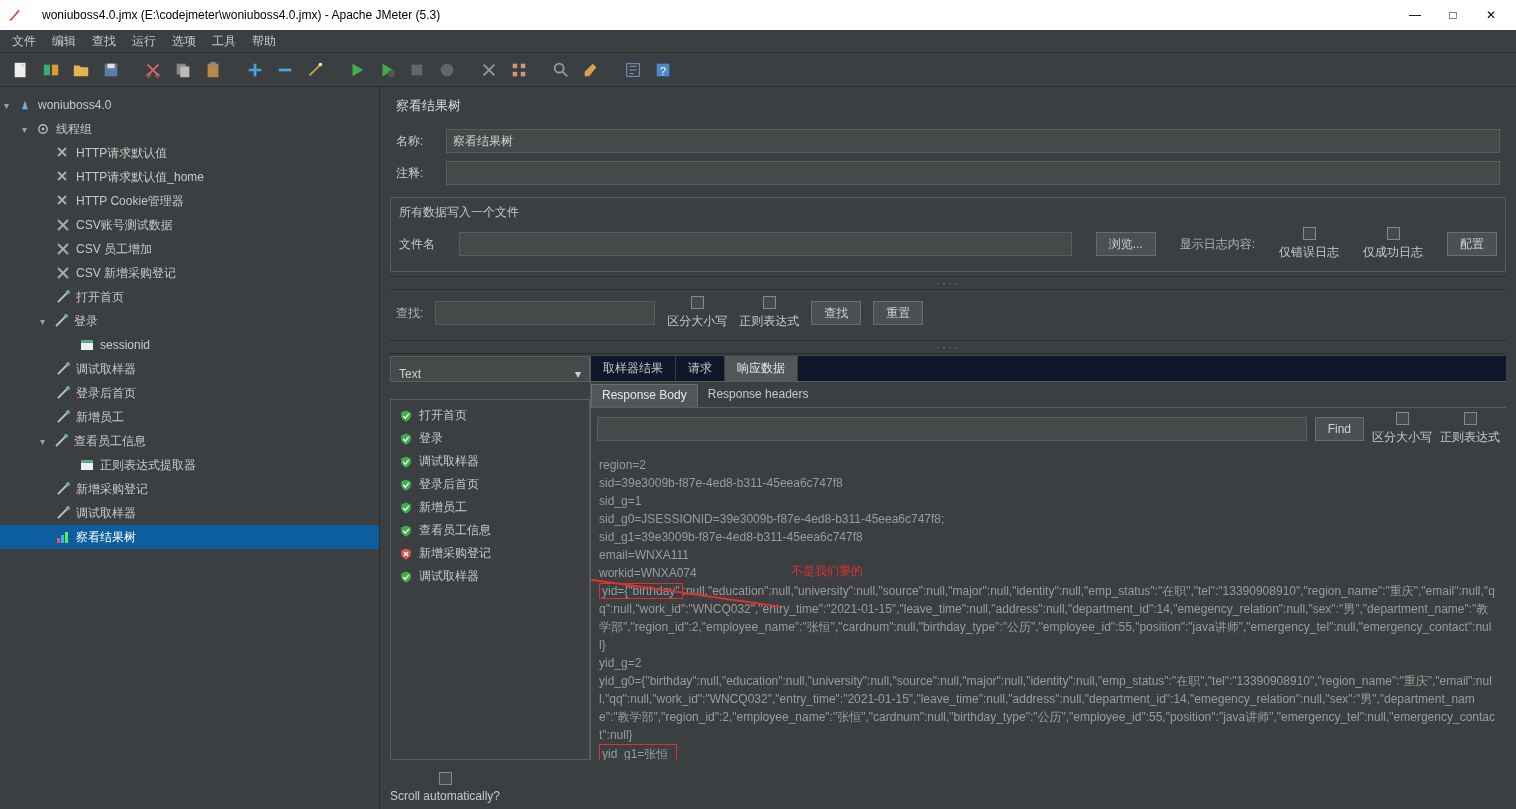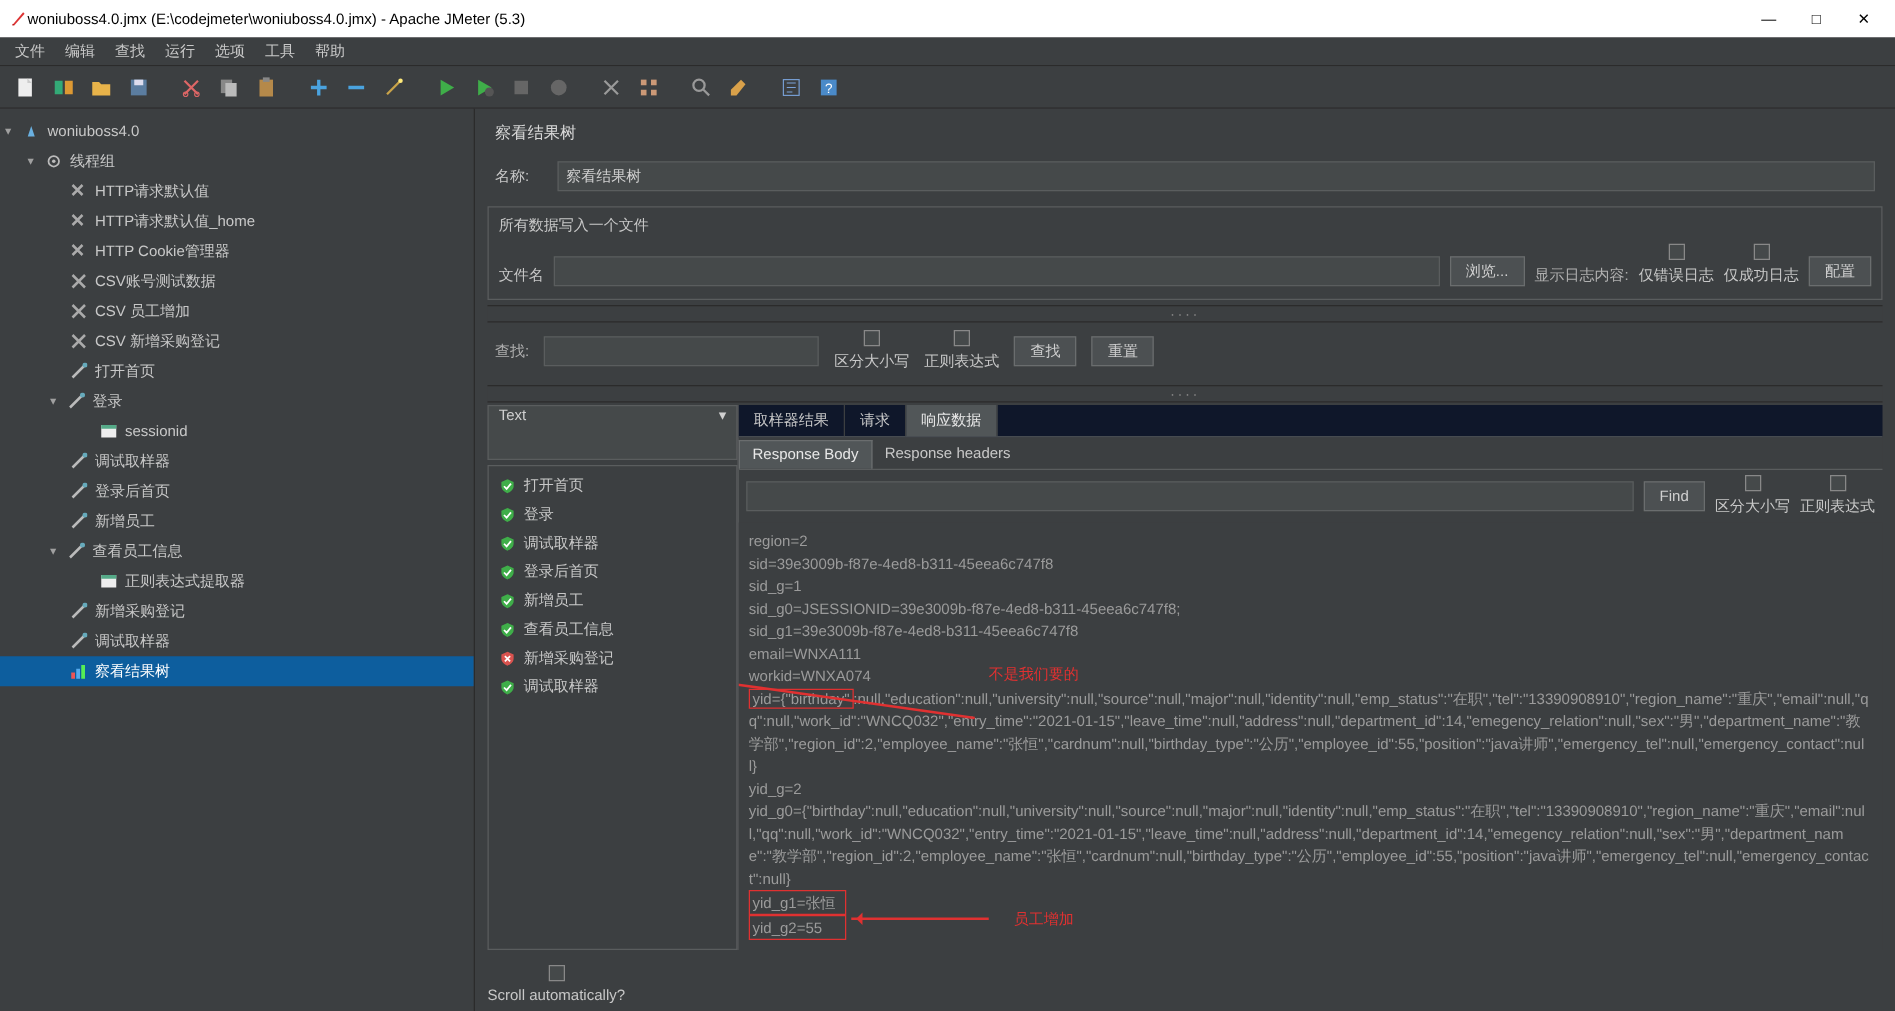--- a/index.html
+++ b/index.html
@@ -1,20 +1,20 @@
 <!DOCTYPE html>
 <html><head>
 <meta charset="utf-8">
 <style>
 * { margin:0; padding:0; box-sizing:border-box; font-family:"Microsoft YaHei",Arial,sans-serif; font-size:12px; }
 body { background:#3c3f41; color:#b0b0b0; width:1516px; height:809px; overflow:hidden; }
 
 
 .titlebar { height:30px; background:#fff; display:flex; align-items:center; padding:0 8px; color:#000; justify-content:space-between; }
-.titlebar .tleft { display:flex; align-items:flex-start; gap:0; }
+.titlebar .tleft { display:flex; align-items:flex-start; gap:20px; }
 .titlebar .feather { width:14px; height:14px; }
 .win-controls { display:flex; gap:24px; padding-right:10px; }
 .win-controls span { width:14px; text-align:center; }
 
 
 .menubar { height:23px; background:#3c3f41; display:flex; align-items:center; padding:0 4px; gap:0; border-bottom:1px solid #2b2b2b;}
 .menubar span { padding:2px 8px; cursor:default; color:#c8c8c8; }
 
 
 .toolbar { height:34px; background:#3c3f41; display:flex; align-items:center; padding:0 6px; gap:0; border-bottom:1px solid #2b2b2b;}
@@ -36,38 +36,38 @@
 .tree-row span.lbl{color:#c8c8c8}
 .tree-row.sel span.lbl{color:#fff}
 
 
 .panel-title { padding:10px 16px; color:#d8d8d8; font-size:13px; }
 .form-row { display:flex; align-items:center; padding:4px 16px; gap:10px; }
 .form-row label { width:40px; text-align:left; color:#c8c8c8;}
 .form-row input[type=text] { flex:1; height:24px; background:#45494a; border:1px solid #5a5d5e; color:#d0d0d0; padding:0 6px;}
 .group-box { margin:8px 10px 0 10px; border:1px solid #5a5d5e; padding:6px 8px 10px 8px;}
 .group-title { color:#c8c8c8; margin-bottom:6px; }
-.inline-row { display:flex; align-items:flex-end; gap:8px; }
+.inline-row { display:flex; align-items:center; gap:24px; }
 .inline-row label{color:#c8c8c8}
 button.jbtn { height:24px; background:#4c5052; border:1px solid #6a6d6e; color:#d0d0d0; padding:0 12px;}
 .chk { display:flex; align-items:center; gap:4px; color:#c8c8c8;flex-direction:column;}
 .chk .box { width:13px; height:13px; border:1px solid #888; background:#45494a;}
 
 
 .collapser { height:14px; background:#3c3f41; border-top:1px solid #2b2b2b; border-bottom:1px solid #2b2b2b; display:flex; align-items:center; justify-content:center; margin:4px 10px 0 10px;}
 .collapser .dots{ letter-spacing:2px; color:#888;}
 
 
 .search-row { display:flex; align-items:center; gap:12px; padding:6px 16px;}
 .search-row input[type=text]{ width:220px; height:24px; background:#45494a; border:1px solid #5a5d5e; color:#d0d0d0; padding:0 6px;}
 
 
 .lower { display:flex; flex:1; margin:2px 10px 6px 10px; gap:0; min-height:0;}
 .result-left { width:200px; display:flex; flex-direction:column; }
-.type-select { height:44px; background:#45494a; border:1px solid #5a5d5e; display:flex; align-items:flex-start; justify-content:space-between; padding:0 8px; color:#d0d0d0; margin-bottom:4px;}
+.type-select { height:26px; background:#45494a; border:1px solid #5a5d5e; display:flex; align-items:flex-end; justify-content:space-between; padding:0 8px; color:#d0d0d0; margin-bottom:17px;}
 .result-list { flex:1; border:1px solid #5a5d5e; background:#3c3f41; padding:4px 0; overflow:auto;}
 .rl-item{display:flex;align-items:center;height:23px;padding-left:8px;gap:6px;color:#c8c8c8;}
 .shield{width:14px;height:14px;display:inline-block;}
 
 .result-right { flex:1; display:flex; flex-direction:column; border-left:1px solid #5a5d5e; min-width:0;}
 .tabs1 { display:flex; height:26px; background:#0f172a; border-bottom:1px solid #5a5d5e;}
 .tabs1 .tab{padding:4px 12px;color:#c8c8c8;border-right:1px solid #3c3f41}
 .tabs1 .tab.active{background:#515658;color:#e8e8e8;padding-left:12px;}
 .tabs2 { display:flex; height:26px; background:#3c3f41; border-bottom:1px solid #5a5d5e; padding-top:2px}
 .tabs2 .tab{padding:3px 10px;color:#c8c8c8}
@@ -414,20 +414,24 @@
         </span>
         <span class="lbl">察看结果树</span>
       </div>
   </div>
 
   <div class="content-pane">
     <div class="panel-title">察看结果树</div>
     <div class="form-row">
       <label>名称:</label>
       <input type="text" value="察看结果树" style="">
+    </div>
+    <div class="form-row">
+      <label>注释:</label>
+      <input type="text" style="">
     </div>
 
     <div class="group-box">
       <div class="group-title">所有数据写入一个文件</div>
       <div class="inline-row">
         <label>文件名</label>
         <input type="text" style="flex: 1 1 0%; height: 24px; background: rgb(69, 73, 74); border: 1px solid rgb(90, 93, 94); color: rgb(208, 208, 208); padding: 0px 6px;">
         <button class="jbtn">浏览...</button>
         <span>显示日志内容:</span>
         <span class="chk">

